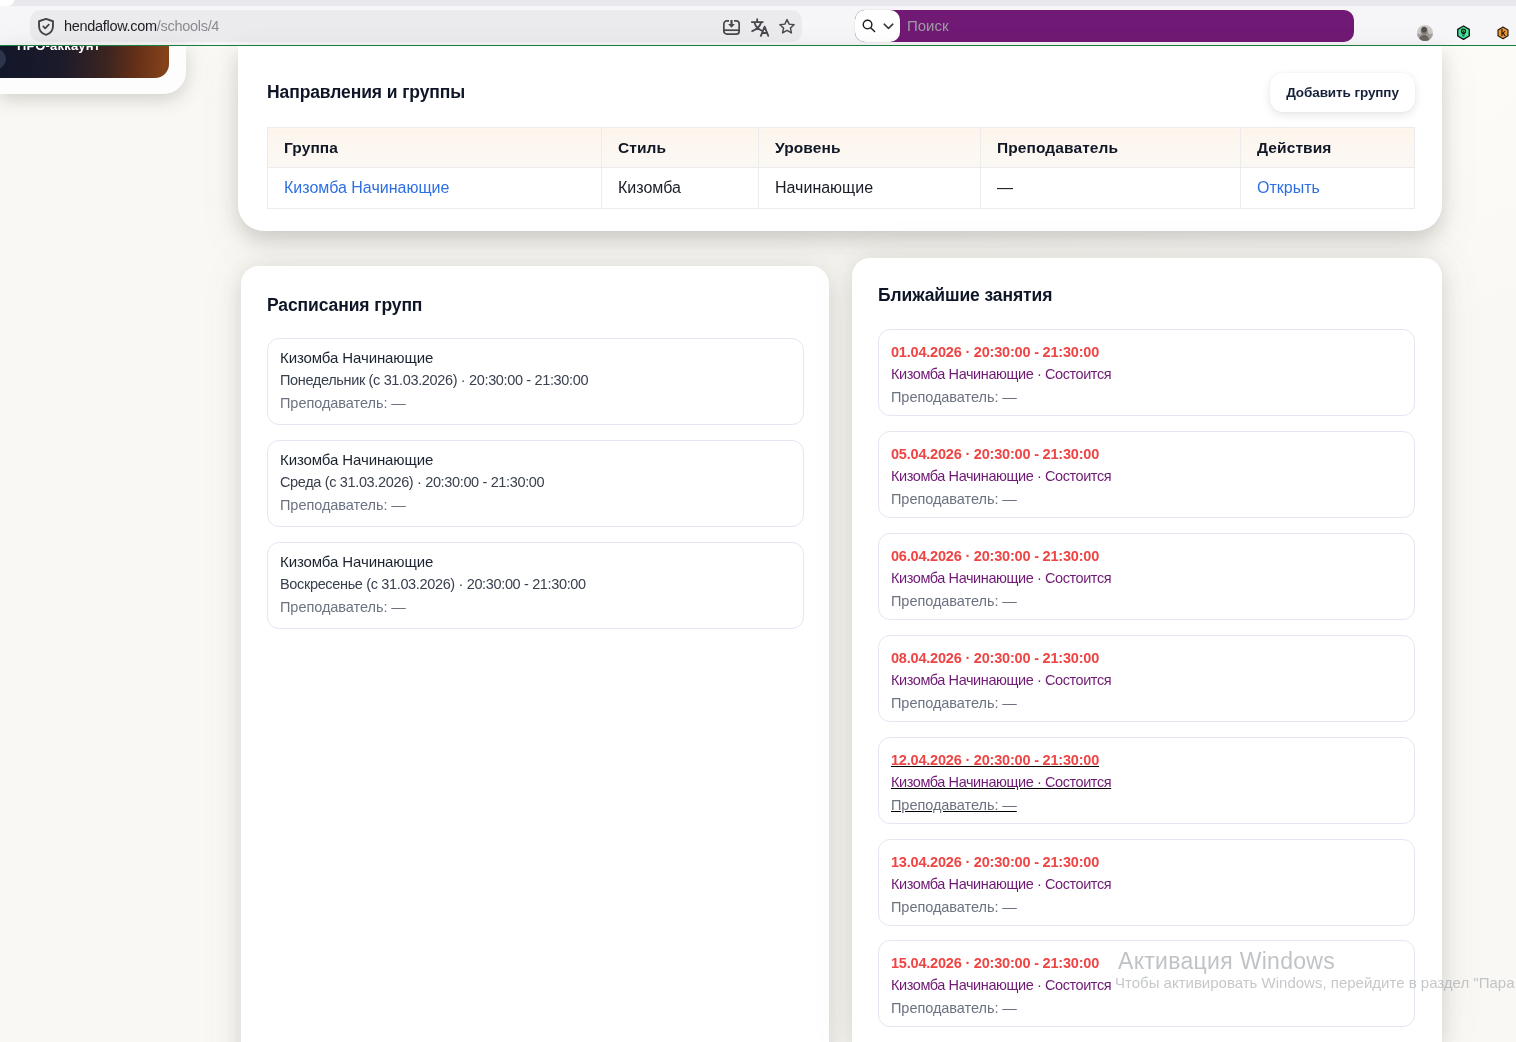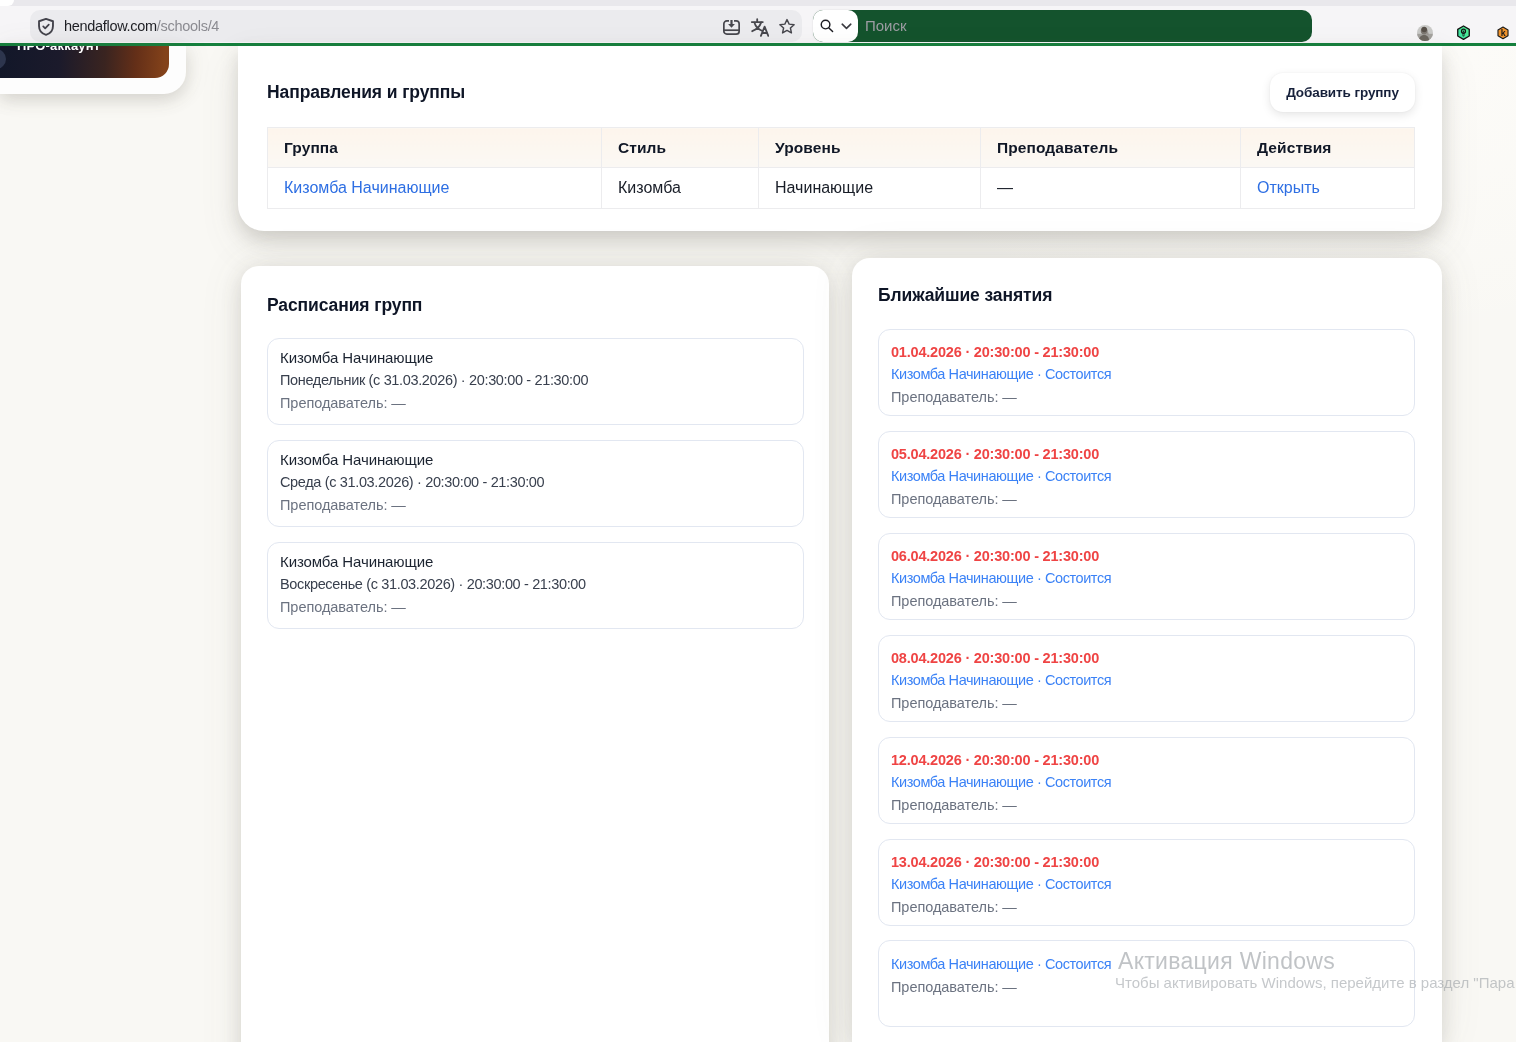--- a/index.html
+++ b/index.html
@@ -5,28 +5,28 @@
 <style>
   * { margin:0; padding:0; box-sizing:border-box; }
   html,body { width:1516px; height:1042px; overflow:hidden; }
   body { font-family:"Liberation Sans", sans-serif; position:relative;
          background:#f1efe9; }
   .abs { position:absolute; }
 
   
   #topstrip { left:0; top:0; width:1516px; height:6px; background:#e9e8ec; }
   #corner { left:0; top:0; width:14px; height:6px; background:#fff; border-bottom-right-radius:8px; }
-  #toolbar { left:0; top:6px; width:1516px; height:40px; background:#f6f5f7; border-bottom:3px solid #15803d;text-align:center; }
+  #toolbar { left:0; top:6px; width:1516px; height:40px; background:#f6f5f7; border-bottom:1px solid #15803d;text-align:center; }
 
   #urlbar { left:30px; top:4px; width:772px; height:32px; background:#ebebee; border-radius:10px; }
   #urltext { left:34px; top:0; height:32px; line-height:32px; font-size:14.5px; color:#1e1f24; letter-spacing:-0.3px; }
   #urltext .path { color:#8b8b91; }
   .uicon { top:7px; }
 
-  #searchbar { left:813px; top:4px; width:499px; height:32px; background:#14532d; border-radius:10px; }
+  #searchbar { left:855px; top:4px; width:499px; height:32px; background:#701a75; border-radius:10px; }
   #searchwhite { left:0; top:0; width:45px; height:32px; background:#fff; border-radius:10px; box-shadow:0 0 2px rgba(0,0,0,.12); }
   #placeholder { left:52px; top:0; height:32px; line-height:32px; font-size:15px; color:#9d9da3; }
 
   
   #page { left:0; top:46px; width:1516px; height:996px;
           background:
             radial-gradient(900px 500px at 88% 0%, #fdfcf9 0%, rgba(253,252,249,0) 60%),
             #f9f8f4;
   }
 
@@ -61,21 +61,21 @@
   #leftcard h3 { left:26px; top:29px; }
   #rightcard h3 { left:26px; top:27px; }
 
   .box { position:absolute; width:537px; height:87px; background:#fff;
          border:1px solid #e2e7f1; border-radius:12px; padding:12px 12px 0 12px; }
   #leftcard .box { padding-top:8px; }
   #rightcard .box { width:537px; left:26px; }
   #leftcard .box { left:26px; }
   .box .l1 { font-size:15px; color:#1b2330; font-weight:500; line-height:22px; letter-spacing:-0.1px; }
   .box .l1b { font-size:14.5px; color:#ef4444; font-weight:bold; line-height:21px; letter-spacing:-0.2px; }
-  .box .l2 { font-size:14.5px; color:#3b82f6; line-height:22px; letter-spacing:-0.42px; }
+  .box .l2 { font-size:14.5px; color:#701a75; line-height:22px; letter-spacing:-0.42px; }
   .box .l2b { font-size:14.5px; color:#39404e; line-height:23px; letter-spacing:-0.35px; }
   .box .l3 { font-size:14.5px; color:#6b7280; margin-top:1px; line-height:22px; letter-spacing:-0.05px; }
   #leftcard .box .l3 { margin-top:0; line-height:23px; }
 
   
   #wm1 { left:1118px; top:902px; font-size:23px; color:rgba(140,146,152,.55); letter-spacing:0.3px; }
   #wm2 { left:1115px; top:928px; font-size:15px; color:rgba(140,146,152,.50); white-space:nowrap; }
 </style>
 </head>
 <body>
@@ -221,31 +221,32 @@
       <div class="box" style="top:275px;">
         <div class="l1b">06.04.2026 · 20:30:00 - 21:30:00</div>
         <div class="l2">Кизомба Начинающие · Состоится</div>
         <div class="l3">Преподаватель: —</div>
       </div>
       <div class="box" style="top:377px;">
         <div class="l1b">08.04.2026 · 20:30:00 - 21:30:00</div>
         <div class="l2">Кизомба Начинающие · Состоится</div>
         <div class="l3">Преподаватель: —</div>
       </div>
-      <div class="box" style="top:479px;">
+      <div class="box" style="top:479px;text-decoration:underline;">
         <div class="l1b">12.04.2026 · 20:30:00 - 21:30:00</div>
         <div class="l2">Кизомба Начинающие · Состоится</div>
         <div class="l3">Преподаватель: —</div>
       </div>
       <div class="box" style="top:581px;">
         <div class="l1b">13.04.2026 · 20:30:00 - 21:30:00</div>
         <div class="l2">Кизомба Начинающие · Состоится</div>
         <div class="l3">Преподаватель: —</div>
       </div>
       <div class="box" style="top:682px;">
+        <div class="l1b">15.04.2026 · 20:30:00 - 21:30:00</div>
         <div class="l2">Кизомба Начинающие · Состоится</div>
         <div class="l3">Преподаватель: —</div>
       </div>
     </div>
 
     <div class="abs" id="wm1">Активация Windows</div>
     <div class="abs" id="wm2">Чтобы активировать Windows, перейдите в раздел "Пара</div>
   </div>
 
 </body></html>

